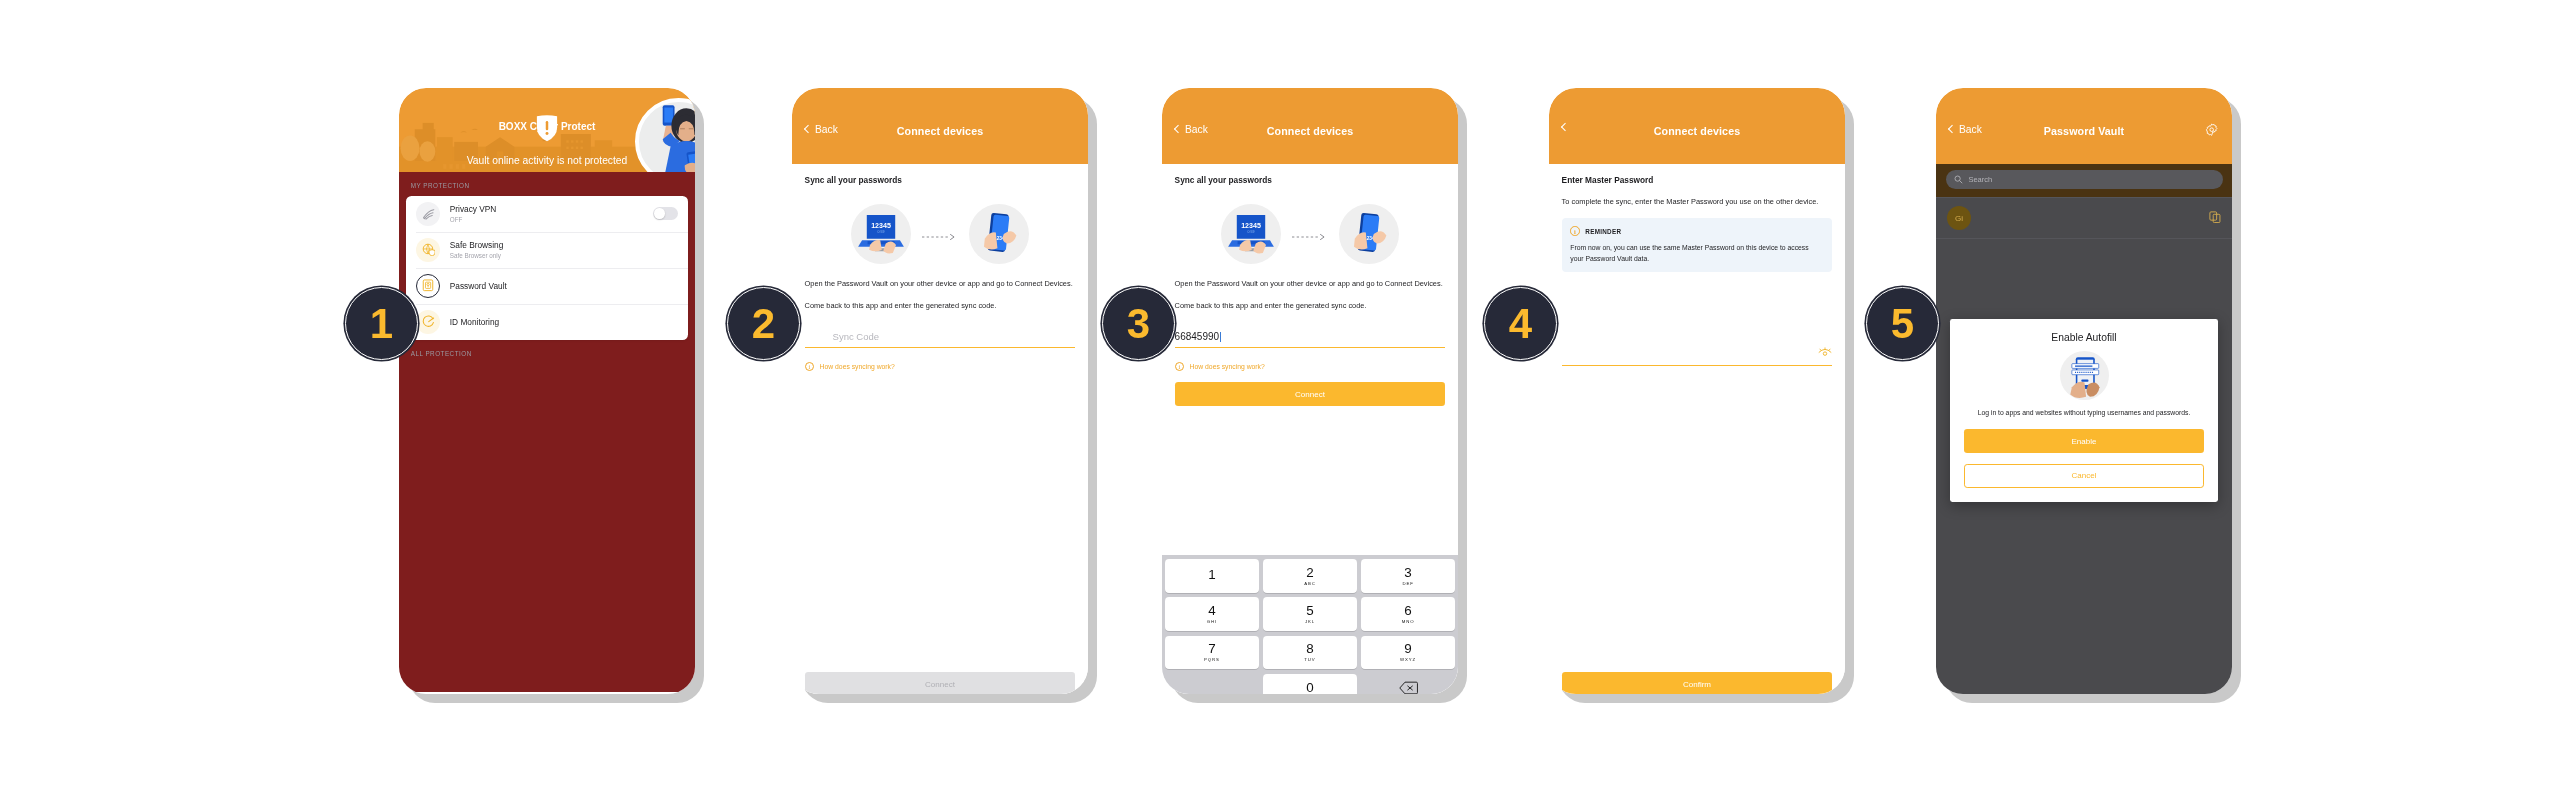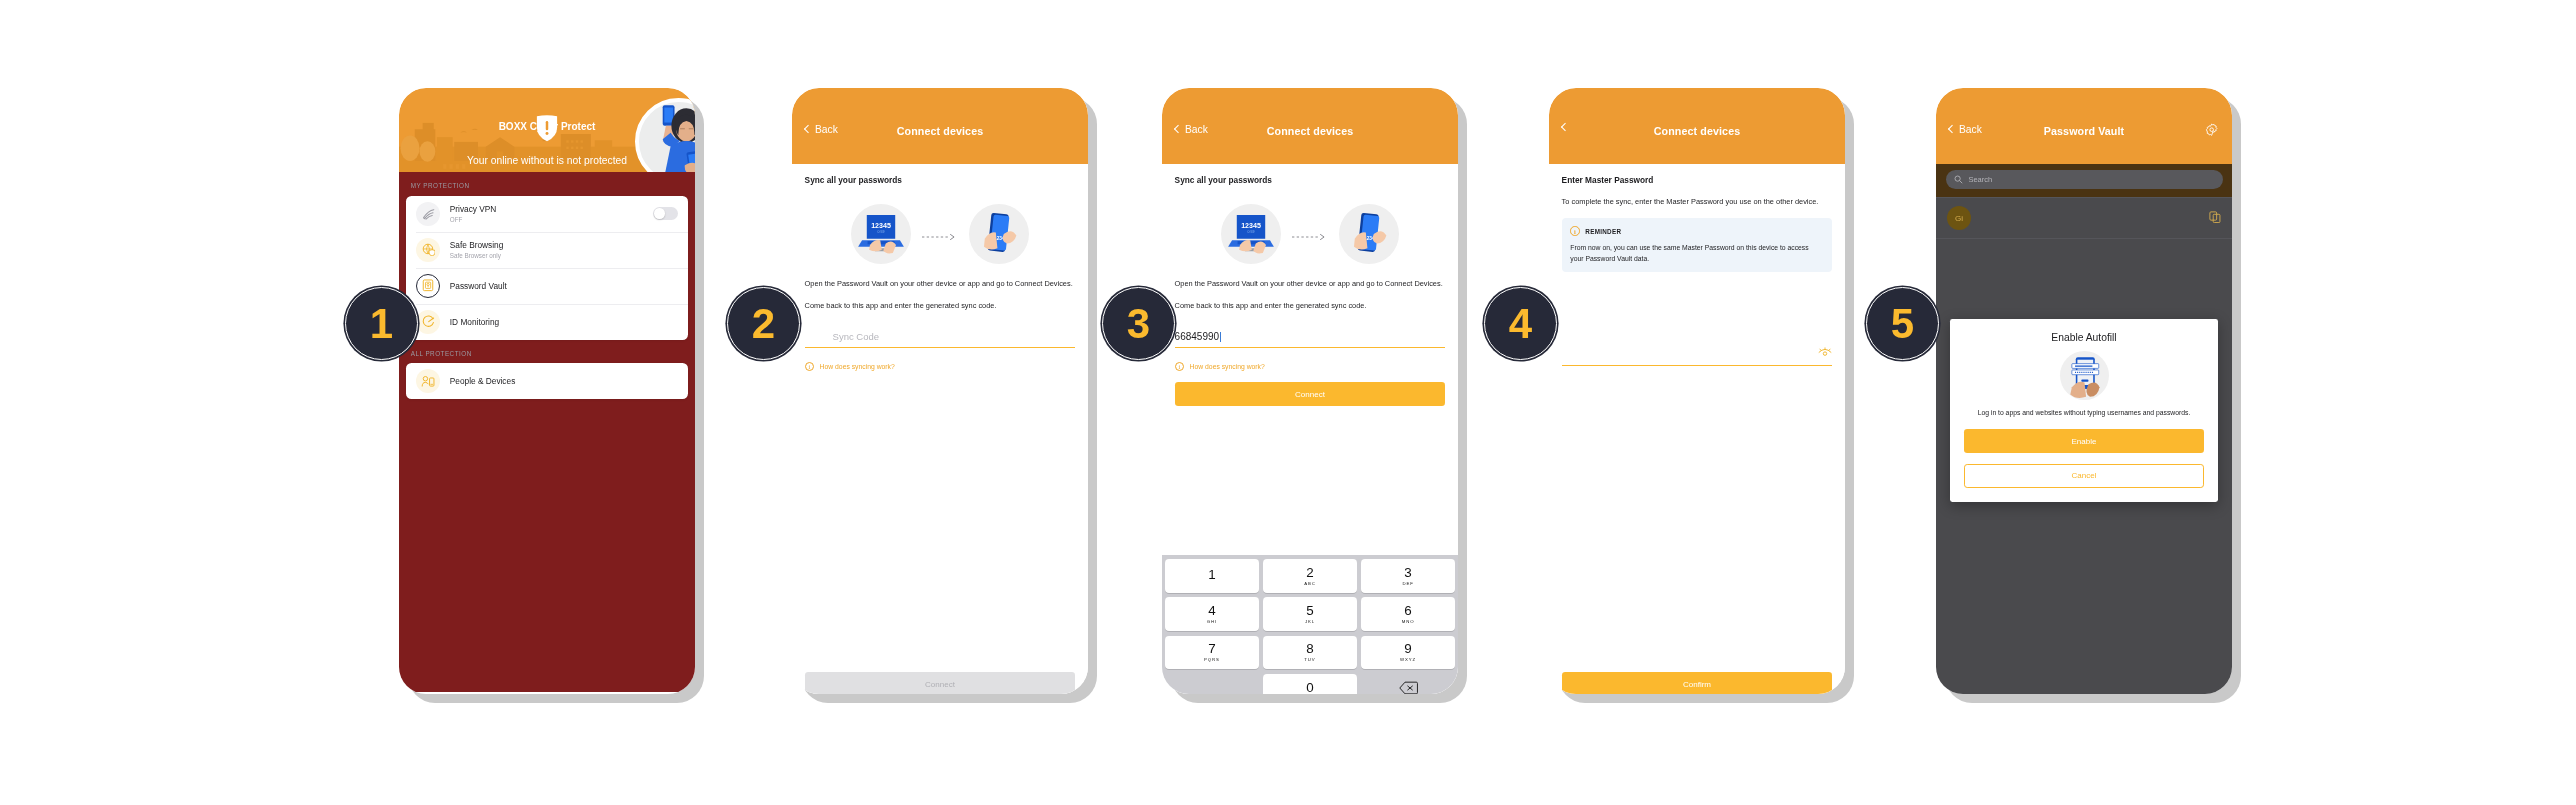--- a/index.html
+++ b/index.html
@@ -220,21 +220,21 @@
             <rect x="63" y="33" width="6" height="1.6" fill="#b98a68"></rect>
             <path d="M40 56 q18 -12 38 -2 l5 46 l-52 0 z" fill="#2B6CE0"></path>
             <path d="M43 57 q-12 -2 -13 -10 l10 -8 q6 9 12 10z" fill="#2B6CE0"></path>
             <rect x="62" y="62" width="26" height="32" rx="2.5" fill="#1554C9" transform="rotate(-8 75 78)"></rect>
             <rect x="64" y="65" width="22" height="26" fill="#2B7CF6" transform="rotate(-8 75 78)"></rect>
             <path d="M58 80 q10 -6 18 0 q-2 12 -12 11 q-7 -2 -6 -11z" fill="#E3AF8A"></path>
           </svg>
         </div>
 
         <div class="hero-title">BOXX Cyber Protect</div>
-        <div class="hero-sub">Your online without is not protected</div>
+        <div class="hero-sub">Vault online activity is not protected</div>
       </div>
 
       <div class="body1">
         <div class="sect-label">MY PROTECTION</div>
         <div class="card">
 
           <div class="row">
             <div class="ricon plain">
               <svg width="13.4" height="12" viewBox="0 0 17 15">
                   <g fill="none" stroke="#9b9ba3" stroke-width="1.3" stroke-linecap="round">
@@ -287,35 +287,20 @@
                 <path d="M9 9 l6.6 -5" stroke="#F0B429" stroke-width="1.4" stroke-linecap="round"></path>
               </svg>
             </div>
             <div class="rtexts">
               <div class="rtitle">ID Monitoring</div>
             </div>
           </div>
         </div>
 
         <div class="sect-label">ALL PROTECTION</div>
-        <div class="card">
-          <div class="row">
-            <div class="ricon">
-              <svg width="14" height="12.6" viewBox="0 0 19 17">
-                <circle cx="6" cy="5" r="3" fill="none" stroke="#F0B429" stroke-width="1.3"></circle>
-                <path d="M1.6 15 q0 -5 4.4 -5 q2.6 0 3.8 2" fill="none" stroke="#F0B429" stroke-width="1.3" stroke-linecap="round"></path>
-                <rect x="11.6" y="4" width="6" height="11" rx="1.2" fill="none" stroke="#F0B429" stroke-width="1.3"></rect>
-                <path d="M13.4 12.6 h2.4" stroke="#F0B429" stroke-width="1.1" stroke-linecap="round"></path>
-              </svg>
-            </div>
-            <div class="rtexts">
-              <div class="rtitle">People &amp; Devices</div>
-            </div>
-          </div>
-        </div>
       </div>
 
     </div>
   </div>
 
   <div class="phone" style="left:792px;">
     <div class="shadow"></div>
     <div class="screen">
       <div class="navbar">
         <div class="navback">

